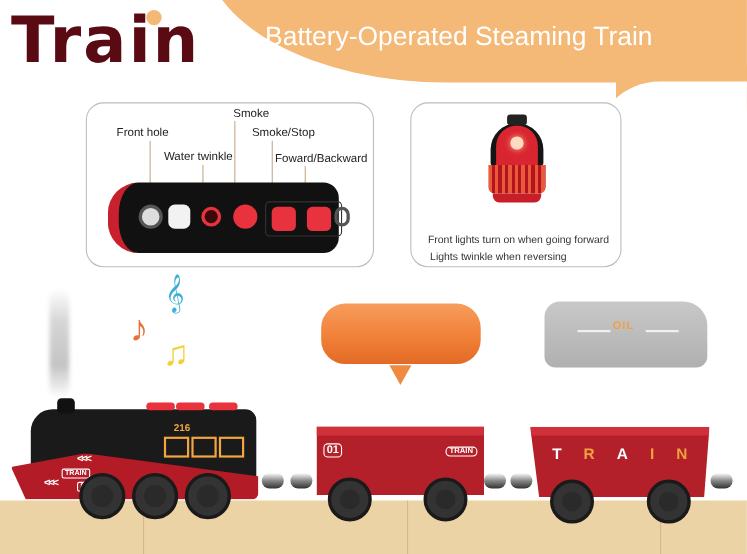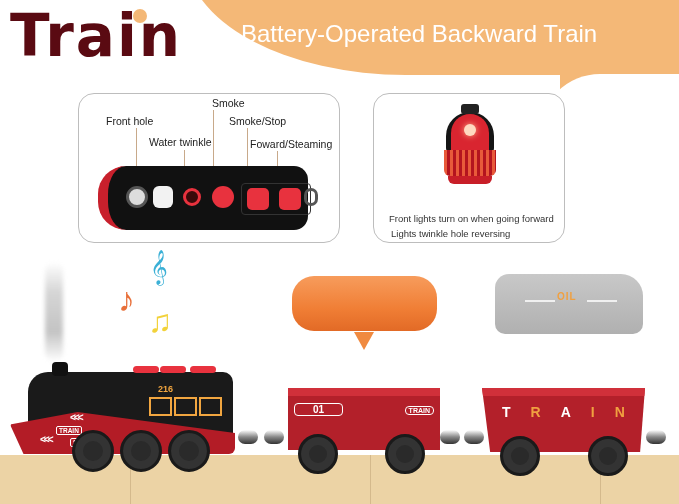--- a/index.html
+++ b/index.html
@@ -88,42 +88,42 @@
 
   .tanker { position: absolute; left: 292px; top: 276px; width: 145px; height: 55px; background: linear-gradient(#f79c5c,#f07e35 60%,#e26a26); border-radius: 22px; }
   .tanker-funnel { position: absolute; left: 354px; top: 332px; width: 0; height: 0; border-left: 10px solid transparent; border-right: 10px solid transparent; border-top: 18px solid #f08a40; }
 
   .oil { position: absolute; left: 495px; top: 274px; width: 148px; height: 60px; background: linear-gradient(#c8c8c8,#b0b0b0); border-radius: 14px 22px 10px 10px; }
   .oil-label { position: absolute; left: 62px; top: 17px; font-size: 10px; font-weight: bold; color: #f0a040; letter-spacing: 1px; }
   .oil-line { position: absolute; top: 26px; height: 2px; background: #f0f0f0; }
 
   .wagon1 { position: absolute; left: 288px; top: 388px; width: 152px; height: 62px; background: #b3202a; border-top: 8px solid #d0303a; }
   .wagon2 { position: absolute; left: 482px; top: 388px; width: 163px; height: 64px; background: #b3202a; border-top: 8px solid #d0303a; clip-path: polygon(0 0,100% 0,97% 100%,5% 100%); }
-  .w-num { position: absolute; left: 6px; top: 7px; font-size: 10px; font-weight: bold; color: #fff; border: 1.5px solid #fff; border-radius: 4px; padding: 0 18px; }
+  .w-num { position: absolute; left: 6px; top: 7px; font-size: 10px; font-weight: bold; color: #fff; border: 1.5px solid #fff; border-radius: 4px; padding: 0 2px; }
   .w-tag { position: absolute; right: 6px; top: 10px; font-size: 7px; font-weight: bold; color: #fff; border: 1px solid #fff; border-radius: 4px; padding: 0 3px; }
   .w2-letters { position: absolute; left: 20px; top: 8px; display: flex; gap: 20px; font-size: 14px; font-weight: bold; letter-spacing: 0; }
 
   .coupler { position: absolute; width: 20px; height: 14px; background: linear-gradient(#fff,#888 50%,#333); border-radius: 7px; }
 </style>
 </head>
 <body>
 
 <div class="banner"></div>
 <div class="banner-tail"></div>
 <div class="banner-tail-mask"></div>
 <div class="logo">Train</div>
 <div class="logo-dot"></div>
-<div class="headline">Battery-Operated Backward Train</div>
+<div class="headline">Battery-Operated Steaming Train</div>
 
 <div class="panel panel-remote"></div>
 <div class="callout" style="left:106px;top:115px">Front hole</div>
 <div class="callout" style="left:212px;top:97px">Smoke</div>
 <div class="callout" style="left:149px;top:136px">Water twinkle</div>
 <div class="callout" style="left:229px;top:115px">Smoke/Stop</div>
-<div class="callout" style="left:250px;top:138px">Foward/Steaming</div>
+<div class="callout" style="left:250px;top:138px">Foward/Backward</div>
 
 <div class="leader" style="left:136px;top:128px;height:55px"></div>
 <div class="leader" style="left:184px;top:150px;height:33px"></div>
 <div class="leader" style="left:213px;top:110px;height:73px"></div>
 <div class="leader" style="left:247px;top:128px;height:55px"></div>
 <div class="leader" style="left:277px;top:151px;height:32px"></div>
 
 <div class="remote">
   <div class="rbtn" style="left:18px;top:20px;width:22px;height:22px;background:#ddd;border:3px solid #555"></div>
   <div class="rbtn" style="left:45px;top:20px;width:20px;height:22px;background:#f2f2f2;border-radius:6px"></div>
@@ -138,21 +138,21 @@
 <div class="panel panel-lights"></div>
 <div class="loco-front">
   <div class="lf-top"></div>
   <div class="lf-face"></div>
   <div class="lf-chimney"></div>
   <div class="lf-lamp"></div>
   <div class="lf-grill"></div>
   <div class="lf-base"></div>
 </div>
 <div class="caption" style="left:389px;top:213px">Front lights turn on when going forward</div>
-<div class="caption" style="left:391px;top:228px">Lights twinkle hole reversing</div>
+<div class="caption" style="left:391px;top:228px">Lights twinkle when reversing</div>
 
 <div class="note" style="left:150px;top:252px;color:#3bb0d6;font-size:30px">𝄞</div>
 <div class="note" style="left:118px;top:282px;color:#e8703a;font-size:34px">♪</div>
 <div class="note" style="left:148px;top:305px;color:#f2d23a;font-size:32px">♫</div>
 <div class="smoke"></div>
 
 <div class="floor"></div>
 <div class="floor-line" style="left:130px"></div>
 <div class="floor-line" style="left:370px"></div>
 <div class="floor-line" style="left:600px"></div>

